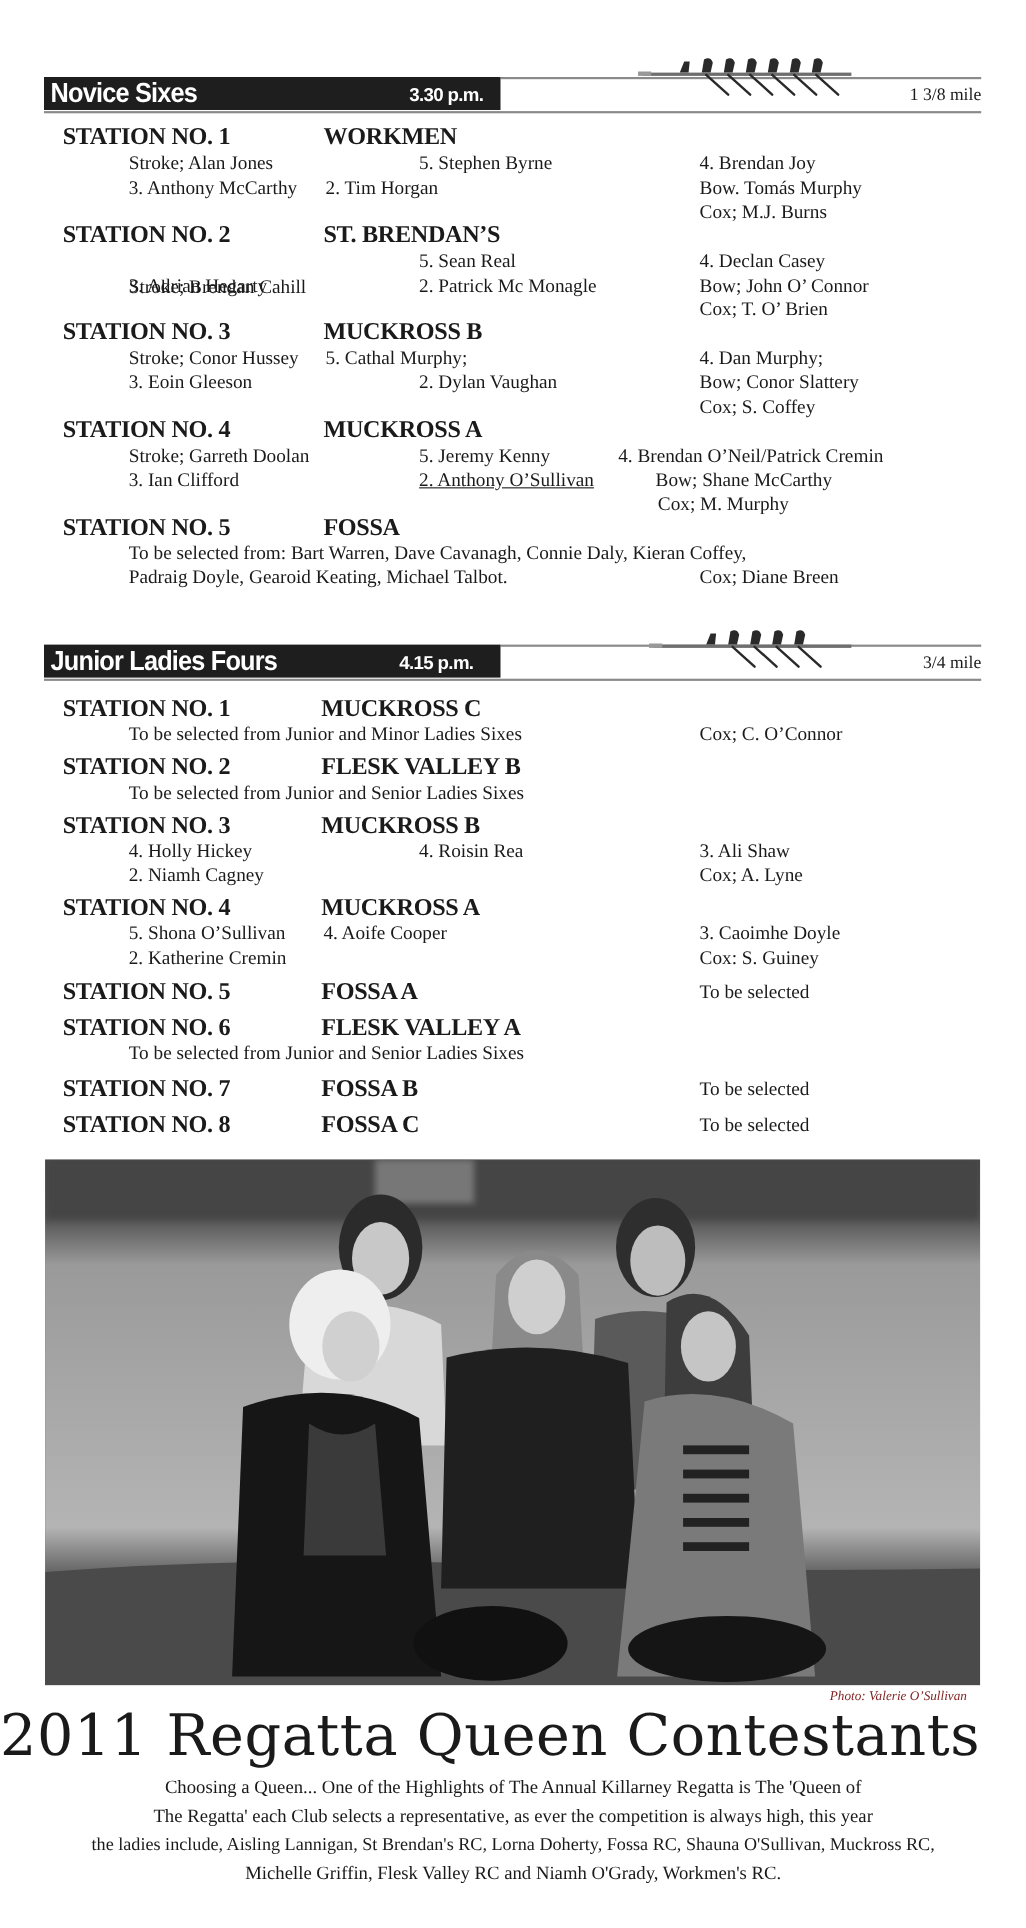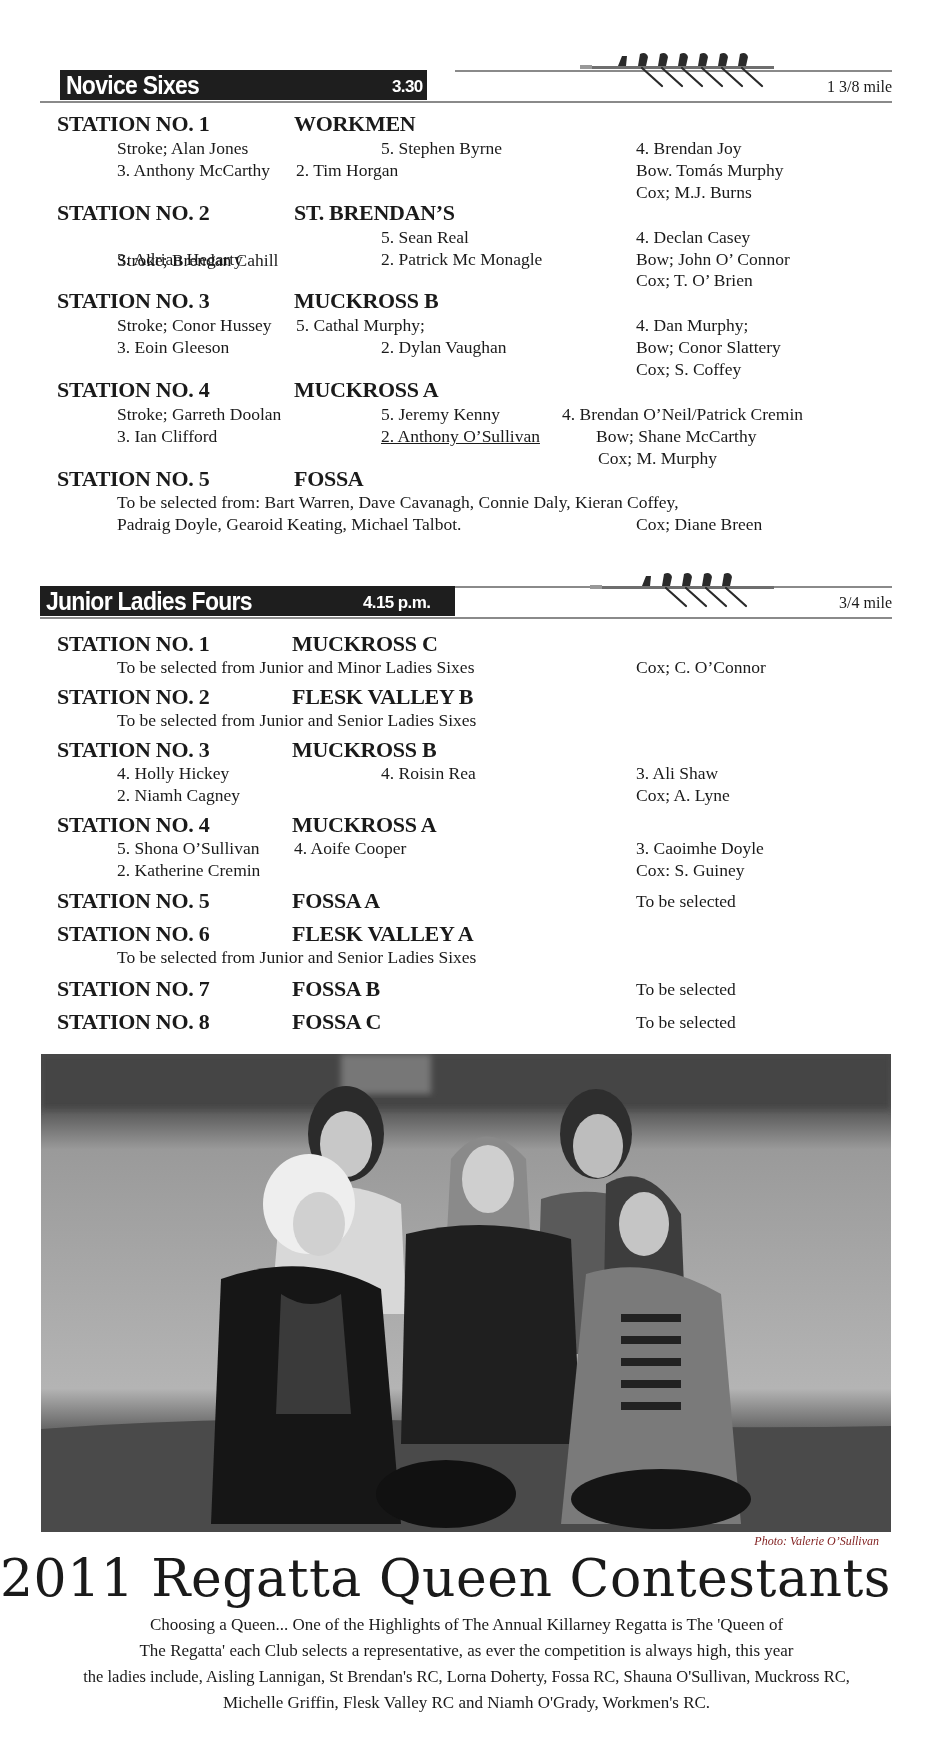--- a/index.html
+++ b/index.html
@@ -18,21 +18,21 @@
   .credit { position: absolute; right: 54px; top: 1534px; font-size: 12px; font-style: italic; color: #7f1d1d; white-space: nowrap; }
   .feature-title { position: absolute; left: 0; right: 0; top: 1548px; font-size: 52px; letter-spacing: 0.5px; white-space: nowrap; font-family: "DejaVu Serif", serif; font-weight: normal; }
   .feature-body { position: absolute; left: 40px; right: 40px; top: 1612px; text-align: center; font-size: 17px; line-height: 26px; }
   .feature-body div { white-space: nowrap; }
 </style>
 </head>
 <body>
 
 <div class="race-header" style="top:70px;">
   <div class="race-line-top" style="left:415px; right:0;"></div>
-  <div class="race-bar" style="width:367px;margin-left:20px;">
+  <div class="race-bar" style="width:415px;">
     <span class="race-title">Novice Sixes</span>
     <span class="race-time" style="left:332px;">3.30 p.m.</span>
   </div>
   <div class="race-line-bottom"></div>
   <span class="race-distance">1 3/8 mile</span>
 </div>
 <svg class="boat" style="left:580px; top:48px;" width="220" height="44" viewBox="0 0 220 44">
   <rect x="4" y="18" width="190" height="3" fill="#6e6e6e"></rect>
   <rect x="0" y="17" width="12" height="4" fill="#999"></rect>
   <g fill="#2a2a2a" stroke="#2a2a2a">

